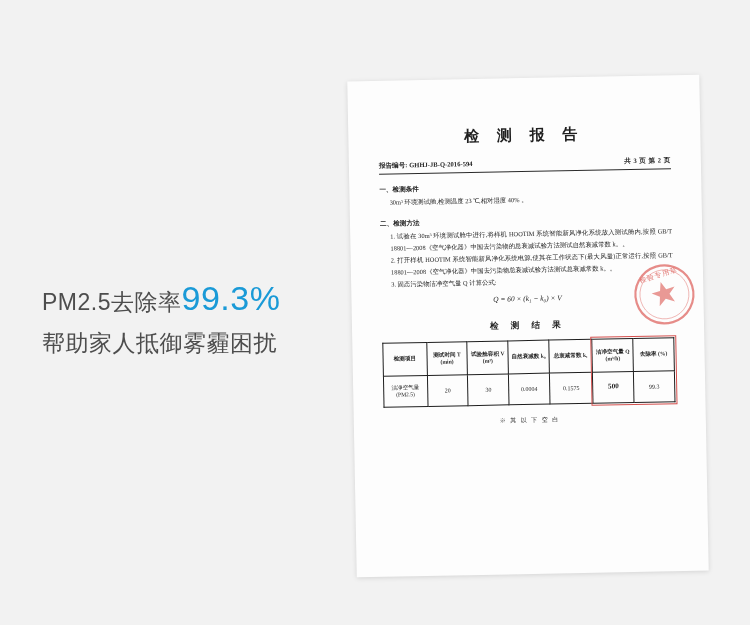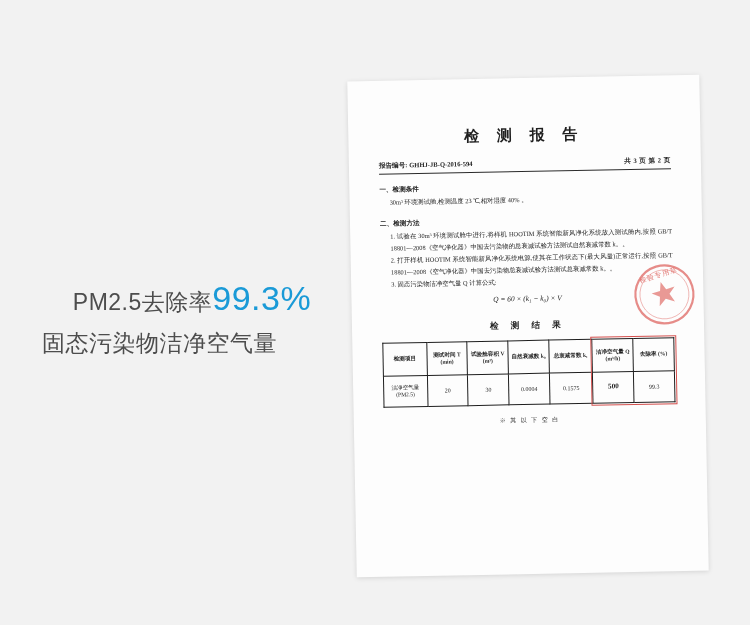--- a/index.html
+++ b/index.html
@@ -27,21 +27,21 @@
     font-size: 23px;
     line-height: 38px;
     white-space: nowrap;
     letter-spacing: 0.5px;
   }
   .copy-line .hl {
     color: #1a9ad7;
   }
   .copy-line-1 .hl { font-size: 28px; font-weight: bold; }
   .copy-line-2 .hl { font-size: 34px; font-weight: normal; }
-  .copy-line-2 { line-height: 44px; text-align: center; }
+  .copy-line-2 { line-height: 44px; }
 
   
   .doc {
     position: absolute;
     left: 352px;
     top: 78px;
     width: 352px;
     height: 496px;
     background: #fdfdfd;
     box-shadow: 0 1px 5px rgba(0,0,0,0.13);
@@ -173,21 +173,21 @@
   }
 </style>
 </head>
 <body>
 
 <div class="copy">
   <div class="copy-line copy-line-2">
     <span>PM2.5去除率</span><span class="hl">99.3%</span>
   </div>
   <div class="copy-line copy-line-3">
-    <span>固态污染物洁净空气量</span>
+    <span>帮助家人抵御雾霾困扰</span>
   </div>
 </div>
 
 <div class="doc">
   <div class="doc-inner">
 
     <div class="doc-title">检 测 报 告</div>
 
     <div class="doc-meta">
       <div>

